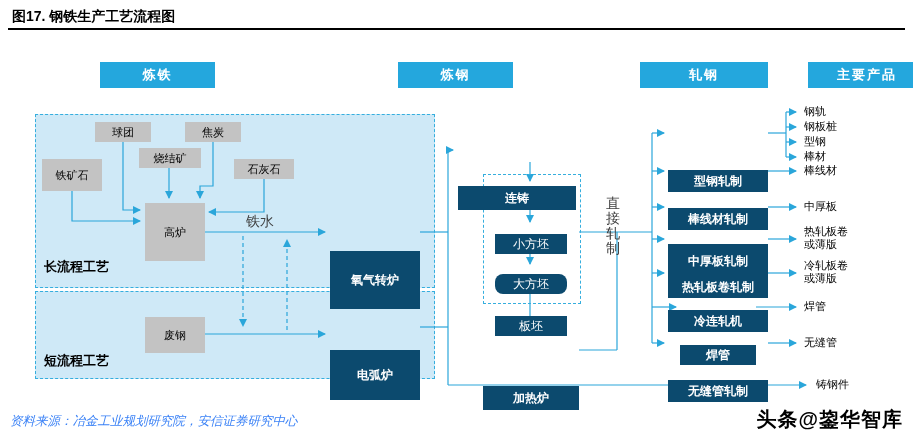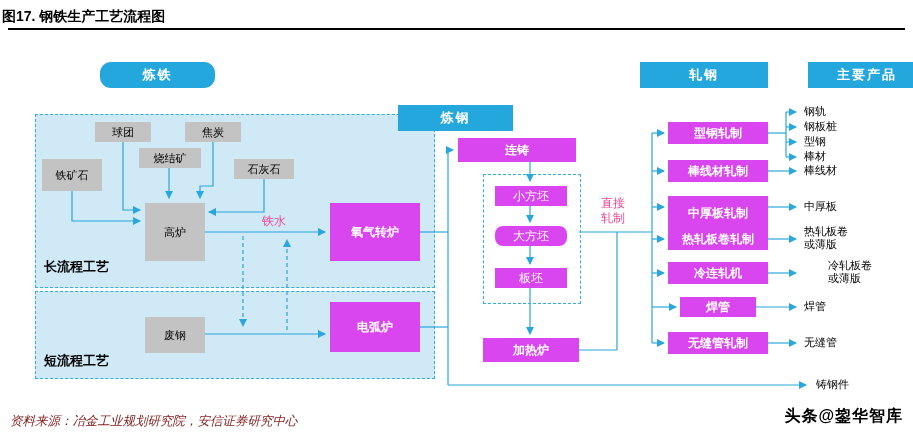--- a/index.html
+++ b/index.html
@@ -1,36 +1,36 @@
 <!DOCTYPE html>
 <html><head>
 <meta charset="utf-8">
 <style>
   html,body{margin:0;padding:0;background:#fff;}
   .canvas{position:relative;width:913px;height:444px;background:#fff;overflow:hidden;
           font-family:"Liberation Sans","DejaVu Sans",sans-serif;}
-  .title{position:absolute;left:2px;top:8px;font-size:14px;font-weight:bold;color:#000;}
+  .title{position:absolute;left:12px;top:8px;font-size:14px;font-weight:bold;color:#000;}
   .rule{position:absolute;left:8px;top:28px;width:897px;height:2px;background:#000;}
   .flow-svg{position:absolute;left:0;top:0;z-index:1;pointer-events:none;}
   .hdr{position:absolute;z-index:2;background:#24a7dd;color:#fff;font-weight:bold;font-size:13px;
        display:flex;align-items:center;justify-content:center;letter-spacing:2px;}
   .area{position:absolute;z-index:0;background:#cfe9f7;border:1px dashed #35aede;}
   .area-label{position:absolute;z-index:2;font-size:13px;font-weight:bold;color:#000;text-align:right;}
   .gbox{position:absolute;z-index:2;background:#c3c3c3;color:#000;font-size:11px;
         display:flex;align-items:center;justify-content:center;}
-  .bbox{position:absolute;z-index:2;background:#d946ef;color:#fff;font-size:12px;font-weight:bold;
-        display:flex;align-items:center;justify-content:center;text-align:center;}
+  .bbox{position:absolute;z-index:2;background:#0c4a6e;color:#fff;font-size:12px;font-weight:bold;
+        display:flex;align-items:center;justify-content:center;text-align:center;margin-top:48px;}
   .dashedbox{position:absolute;z-index:1;border:1px dashed #35aede;background:transparent;}
   .lbl{position:absolute;z-index:2;font-size:11px;color:#000;line-height:13px;}
-  .lbl12{position:absolute;z-index:2;font-size:12px;color:#ec4899;line-height:15px;}
+  .lbl12{position:absolute;z-index:2;font-size:14px;color:#404040;line-height:15px;}
   .wrap2{width:46px;}
   .direct{width:26px;text-align:center;}
   .source{position:absolute;left:10px;top:413px;z-index:2;font-family:"Liberation Serif","DejaVu Serif",serif;
-          font-style:italic;font-size:12.5px;color:#7f1d1d;}
-  .watermark{position:absolute;right:10px;top:406px;z-index:2;font-size:16px;font-weight:bold;
+          font-style:italic;font-size:12.5px;color:#3b82f6;}
+  .watermark{position:absolute;right:10px;top:406px;z-index:2;font-size:20px;font-weight:bold;
              color:#000;letter-spacing:1px;}
 </style>
 </head>
 <body>
 
 <div class="canvas">
 
   <div class="title">图17. 钢铁生产工艺流程图</div>
   <div class="rule"></div>
 
@@ -85,39 +85,39 @@
       <path d="M768,239 H796" marker-end="url(#arr)"></path>
       <path d="M768,273 H796" marker-end="url(#arr)"></path>
       <path d="M756,307 H796" marker-end="url(#arr)"></path>
       <path d="M768,343 H796" marker-end="url(#arr)"></path>
 
       <path d="M243,236 V326" stroke-dasharray="4,3" marker-end="url(#arr)"></path>
       <path d="M287,330 V240" stroke-dasharray="4,3" marker-end="url(#arr)"></path>
     </g>
   </svg>
 
-  <div class="hdr" style="left:100px;top:62px;width:115px;height:26px;border-radius:11px;">炼铁</div>
-  <div class="hdr" style="left:398px;top:62px;width:115px;height:26px;margin-top:43px;">炼钢</div>
+  <div class="hdr" style="left:100px;top:62px;width:115px;height:26px;">炼铁</div>
+  <div class="hdr" style="left:398px;top:62px;width:115px;height:26px;">炼钢</div>
   <div class="hdr" style="left:640px;top:62px;width:128px;height:26px;">轧钢</div>
   <div class="hdr" style="left:808px;top:62px;width:118px;height:26px;">主要产品</div>
 
   <div class="area" style="left:35px;top:114px;width:398px;height:172px;"></div>
   <div class="area-label" style="left:44px;top:258px;">长流程工艺</div>
 
   <div class="area" style="left:35px;top:291px;width:398px;height:86px;"></div>
   <div class="area-label" style="left:44px;top:352px;">短流程工艺</div>
 
   <div class="gbox" style="left:95px;top:122px;width:56px;height:20px;">球团</div>
   <div class="gbox" style="left:185px;top:122px;width:56px;height:20px;">焦炭</div>
   <div class="gbox" style="left:139px;top:148px;width:62px;height:20px;">烧结矿</div>
   <div class="gbox" style="left:42px;top:159px;width:60px;height:32px;">铁矿石</div>
   <div class="gbox" style="left:234px;top:159px;width:60px;height:20px;">石灰石</div>
 
   <div class="gbox" style="left:145px;top:203px;width:60px;height:58px;">高炉</div>
-  <div class="lbl12" style="left:262px;top:214px;text-align:center;">铁水</div>
+  <div class="lbl12" style="left:246px;top:214px;text-align:center;">铁水</div>
   <div class="bbox" style="left:330px;top:203px;width:90px;height:58px;">氧气转炉</div>
   <div class="gbox" style="left:145px;top:317px;width:60px;height:36px;">废钢</div>
   <div class="bbox" style="left:458px;top:138px;width:118px;height:24px;">连铸</div>
 
   <div class="bbox" style="left:330px;top:302px;width:90px;height:50px;">电弧炉</div>
   <div class="dashedbox" style="left:483px;top:174px;width:96px;height:128px;"></div>
   <div class="bbox" style="left:495px;top:186px;width:72px;height:20px;font-weight:normal;">小方坯</div>
   <div class="bbox" style="left:495px;top:226px;width:72px;height:20px;font-weight:normal;border-radius:8px;">大方坯</div>
   <div class="bbox" style="left:495px;top:268px;width:72px;height:20px;font-weight:normal;">板坯</div>
   <div class="bbox" style="left:483px;top:338px;width:96px;height:24px;">加热炉</div>
@@ -131,21 +131,21 @@
   <div class="bbox" style="left:680px;top:297px;width:76px;height:20px;">焊管</div>
   <div class="bbox" style="left:668px;top:332px;width:100px;height:22px;">无缝管轧制</div>
 
   <div class="lbl" style="left:804px;top:105px;">钢轨</div>
   <div class="lbl" style="left:804px;top:120px;">钢板桩</div>
   <div class="lbl" style="left:804px;top:135px;">型钢</div>
   <div class="lbl" style="left:804px;top:150px;">棒材</div>
   <div class="lbl" style="left:804px;top:164px;">棒线材</div>
   <div class="lbl" style="left:804px;top:200px;">中厚板</div>
   <div class="lbl wrap2" style="left:804px;top:225px;">热轧板卷或薄版</div>
-  <div class="lbl wrap2" style="left:804px;top:259px;margin-left:24px;">冷轧板卷或薄版</div>
+  <div class="lbl wrap2" style="left:804px;top:259px;">冷轧板卷或薄版</div>
   <div class="lbl" style="left:804px;top:300px;">焊管</div>
   <div class="lbl" style="left:804px;top:336px;">无缝管</div>
   <div class="lbl" style="left:816px;top:378px;">铸钢件</div>
 
   <div class="source">资料来源：冶金工业规划研究院，安信证券研究中心</div>
   <div class="watermark">头条@鋆华智库</div>
 
 </div>
 
 </body></html>

